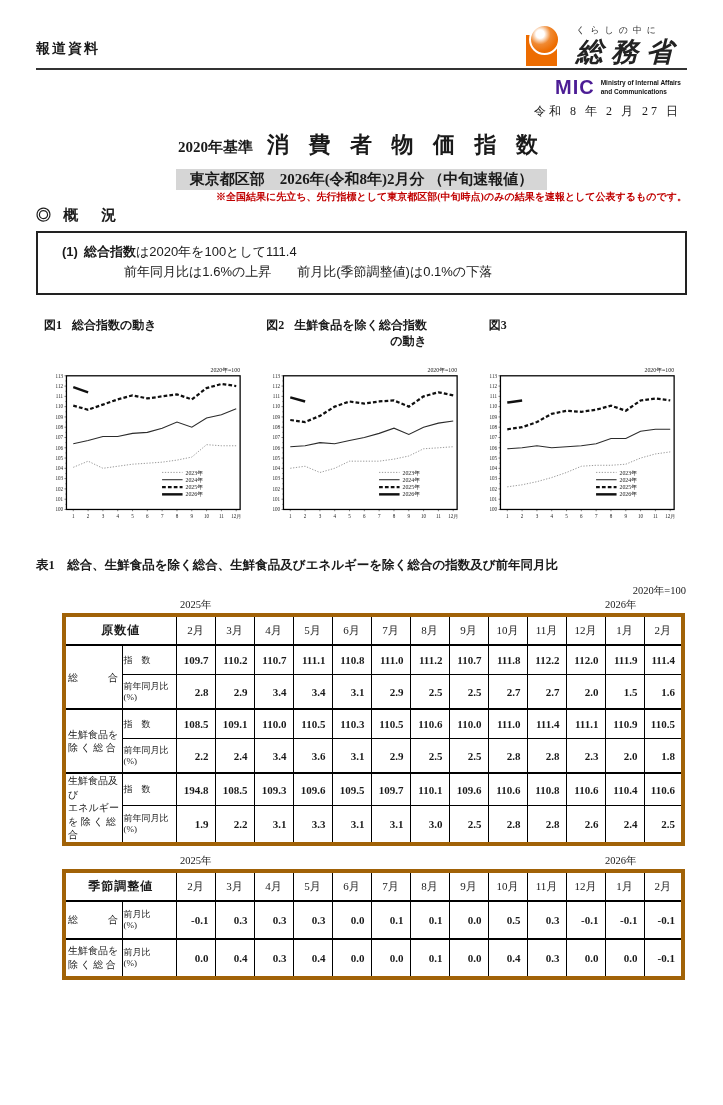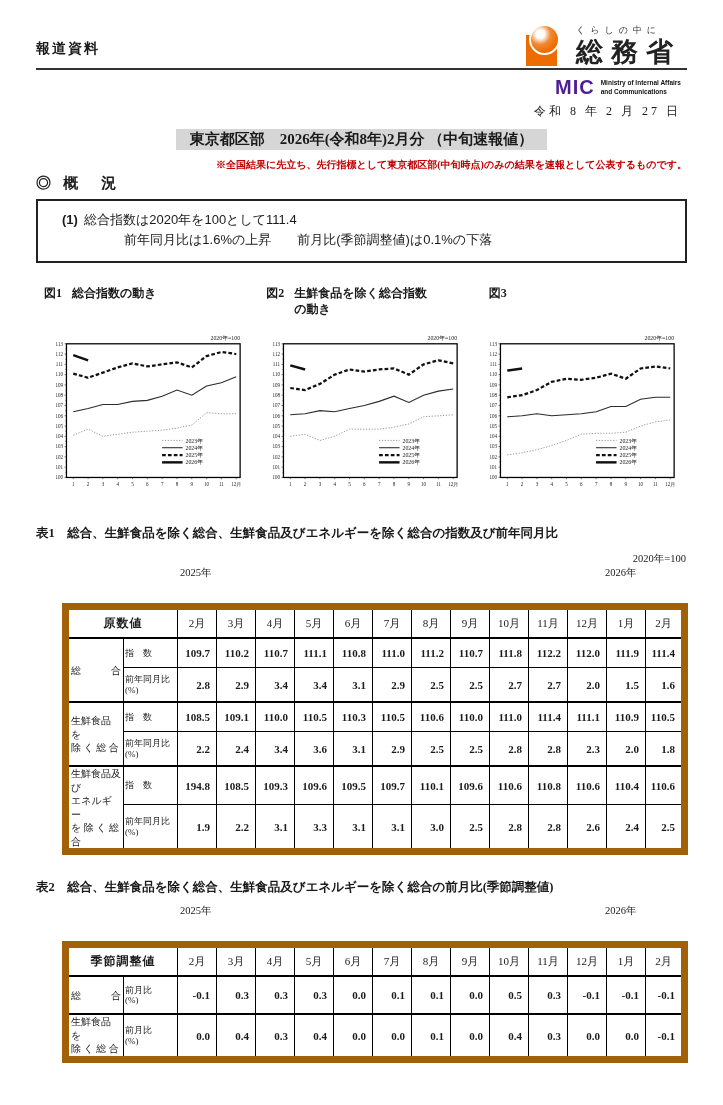--- a/index.html
+++ b/index.html
@@ -11,61 +11,61 @@
   .header{display:flex;justify-content:space-between;align-items:flex-end;}
   .doc-type{font-family:"Liberation Sans",sans-serif;font-weight:bold;font-size:14px;letter-spacing:2px;padding-bottom:8px;}
   .logo-block{display:flex;align-items:flex-end;gap:10px;padding-right:6px;}
   .logo-icon{position:relative;width:40px;height:42px;}
   .logo-square{position:absolute;left:0;bottom:0;width:31px;height:31px;background:#ed6c00;}
   .logo-sphere{position:absolute;left:3px;top:0;width:27px;height:27px;border-radius:50%;
                background:radial-gradient(circle at 34% 30%, #ffffff 0%, #ffffff 16%, #f08a33 40%, #ed6c00 70%);
                border:2px solid #fff;}
   .logo-text{text-align:left;}
   .logo-tagline{font-family:"Liberation Sans",sans-serif;font-size:9px;letter-spacing:5px;color:#333;margin-bottom:2px;}
-  .logo-ministry{font-family:"Liberation Sans",sans-serif;font-weight:bold;font-size:27px;letter-spacing:8px;color:#222;line-height:1;}
+  .logo-ministry{font-family:"Liberation Sans",sans-serif;font-weight:bold;font-size:27px;letter-spacing:8px;color:#222;line-height:1;font-style:italic;}
   .header-rule{border-bottom:2px solid #333;margin-top:2px;}
   .mic-line{display:flex;justify-content:flex-end;align-items:center;gap:6px;margin-top:6px;padding-right:6px;}
   .mic{font-family:"Liberation Sans",sans-serif;font-size:20px;font-weight:bold;letter-spacing:1px;color:#4c1d95;}
   .mic-sub{font-family:"Liberation Sans",sans-serif;font-size:6.5px;font-weight:bold;color:#111;line-height:1.25;}
   .date-line{text-align:right;font-size:12px;letter-spacing:3px;margin-top:4px;padding-right:6px;}
 
   
   .title-line{text-align:center;margin-top:10px;}
   .title-base{font-size:15px;font-weight:bold;margin-right:10px;}
   .title-main{font-size:22px;font-weight:bold;letter-spacing:7px;}
   .subtitle-wrap{text-align:center;margin-top:9px;}
   .subtitle{display:inline-block;background:#d6d6d6;font-size:15px;font-weight:bold;padding:1px 14px;}
-  .red-note{color:#c00000;font-size:10px;font-weight:bold;text-align:right;margin-top:8px;white-space:nowrap;}
+  .red-note{color:#c00000;font-size:10px;font-weight:bold;text-align:right;margin-top:0;white-space:nowrap;}
   .overview-head{font-family:"Liberation Sans",sans-serif;font-weight:bold;font-size:15px;letter-spacing:4px;margin-top:2px;}
 
   
   .sum-box{border:2px solid #222;margin-top:6px;padding:10px 16px 12px 24px;}
   .sum-item{margin-bottom:10px;font-family:"Liberation Sans",sans-serif;font-size:13px;}
   .sum-item:last-child{margin-bottom:0;}
   .sum-no{font-weight:bold;margin-right:6px;}
-  .sum-bold{font-weight:normal;}
+  .sum-bold{font-weight:bold;}
   .sum-line2{padding-left:62px;margin-top:2px;}
   .sum-gap{display:inline-block;width:26px;}
 
   
-  .figs-row{display:flex;gap:32px;padding:0 8px;margin-top:22px;}
+  .figs-row{display:flex;gap:32px;padding:0 8px;margin-top:22px;text-align:right;}
   .fig-col{width:218px;}
   .fig-title{font-size:12px;font-weight:bold;display:flex;gap:10px;line-height:1.35;}
   .charts-row{display:flex;gap:16px;padding:0 8px;margin-top:14px;}
   .chart-svg{display:block;}
   .chart-svg text{font-family:"Liberation Serif",serif;fill:#222;}
 
   
   .tbl-title{font-size:12.5px;font-weight:bold;margin-top:24px;}
   .table-block{margin-left:26px;width:624px;position:relative;}
   .unit-note{text-align:right;font-size:10.5px;margin-top:10px;}
   .year-row{position:relative;height:15px;font-size:10.5px;}
   .year-left{position:absolute;left:118px;}
   .year-right{position:absolute;left:543px;}
-  table.dtable{border-collapse:collapse;table-layout:fixed;width:500px;border:7px solid #a16207;margin-top:22px;}
+  table.dtable{border-collapse:collapse;table-layout:fixed;width:500px;border:4px solid #a16207;}
   .dtable th,.dtable td{border:1px solid #000;overflow:hidden;}
   .dtable th.corner{font-size:12px;font-weight:bold;letter-spacing:1px;}
   .dtable th.mon{font-size:11px;font-weight:normal;}
   .dtable thead th{border-bottom:2px solid #000;height:25px;}
   .dtable td.gname{font-size:10px;padding:0 2px;line-height:1.35;}
   .dtable td.rlabel{font-size:9px;text-align:left;line-height:1.2;}
   .dtable td.val{font-size:11px;font-weight:bold;text-align:right;padding-right:6px;font-family:"Liberation Serif",serif;}
   .dtable tr.gsep td{border-top:2px solid #000;}
   .dtable tr.h26 td{height:26px;}
   .dtable tr.h30 td{height:31px;}
@@ -93,20 +93,24 @@
     <div class="header-rule"></div>
     <div class="mic-line">
       <span class="mic">MIC</span>
       <span class="mic-sub">
         <span>Ministry of Internal Affairs</span><br>
         <span>and Communications</span>
       </span>
     </div>
     <div class="date-line">令和 8 年 2 月 27 日</div>
 
+    <div class="title-line">
+      <span class="title-base">2020年基準</span>
+      <span class="title-main">消 費 者 物 価 指 数</span>
+    </div>
     <div class="subtitle-wrap">
       <span class="subtitle">東京都区部　2026年(令和8年)2月分 （中旬速報値）</span>
     </div>
     <div class="red-note">※全国結果に先立ち、先行指標として東京都区部(中旬時点)のみの結果を速報として公表するものです。</div>
 
     <div class="overview-head">
       <span>◎</span>
       <span>概　況</span>
     </div>
 
@@ -519,21 +523,20 @@
                 <td class="val">2.8</td>
                 <td class="val">2.6</td>
                 <td class="val">2.4</td>
                 <td class="val">2.5</td>
               </tr>
             </tbody>
           </table>
         </div>
     </div>
 
-    <div class="tbl-title">表2　総合、生鮮食品を除く総合、生鮮食品及びエネルギーを除く総合の前月比(季節調整値)</div>
     <div class="table-block">
       <div class="year-row" style="margin-top:8px;">
         <span class="year-left">2025年</span>
         <span class="year-right">2026年</span>
       </div>
       <div id="table2-holder">
           <table class="dtable">
             <colgroup>
               <col style="width: 58px;">
               <col style="width: 54px;">

